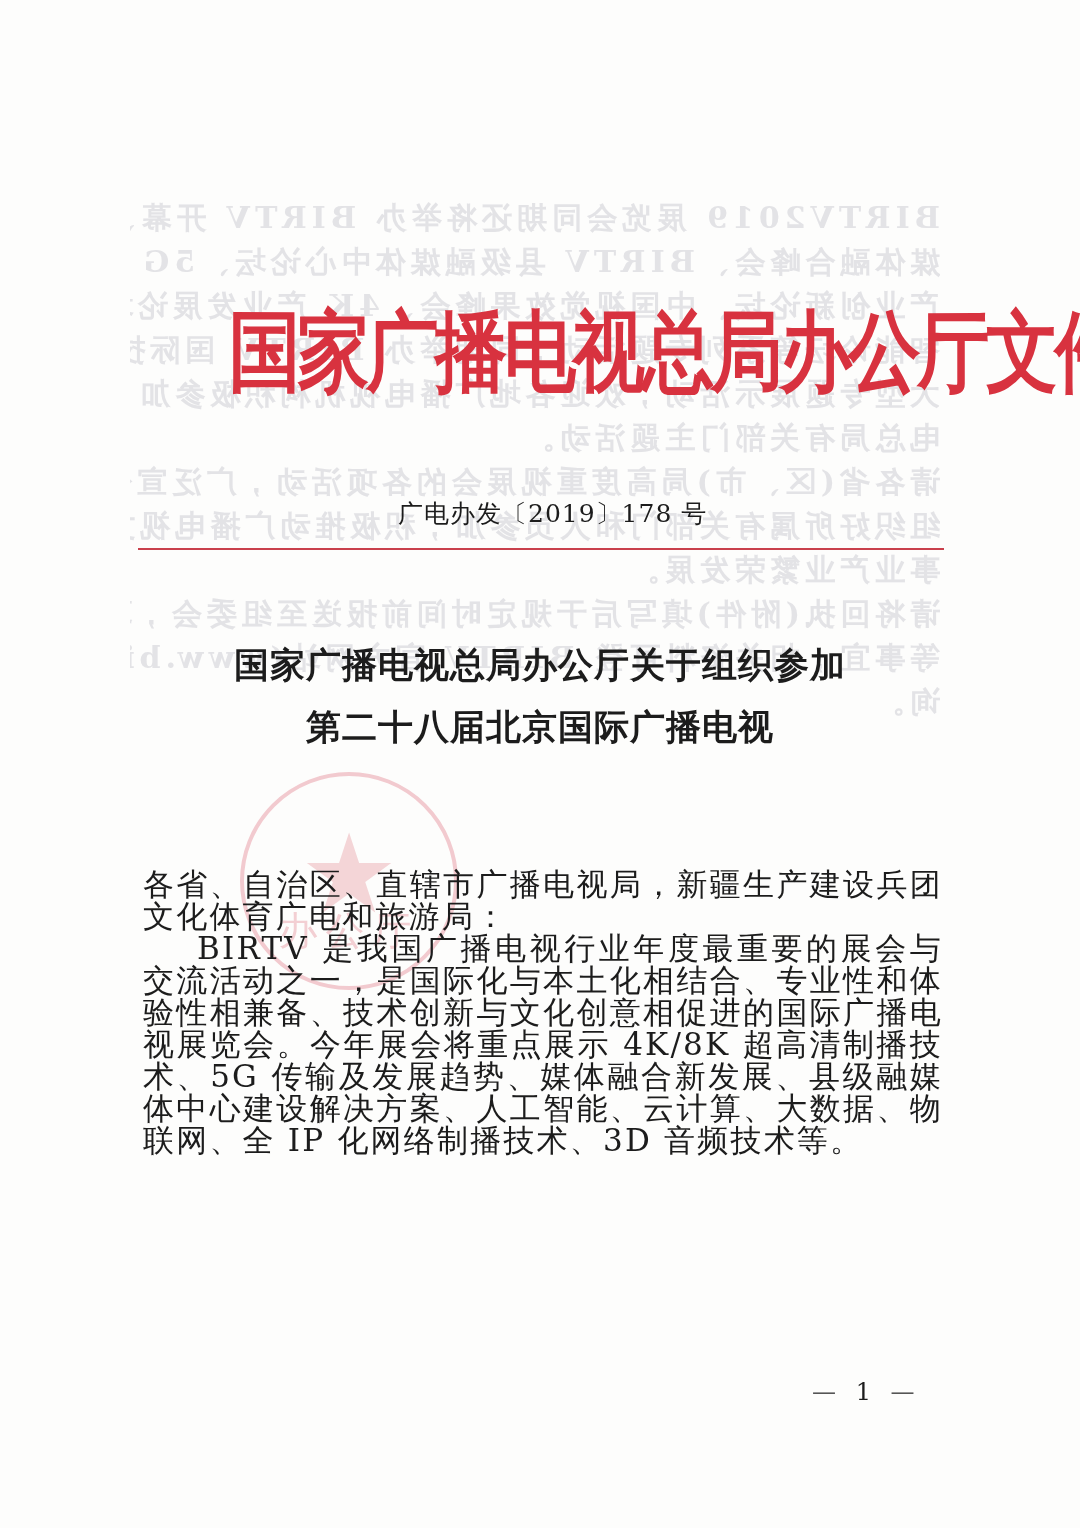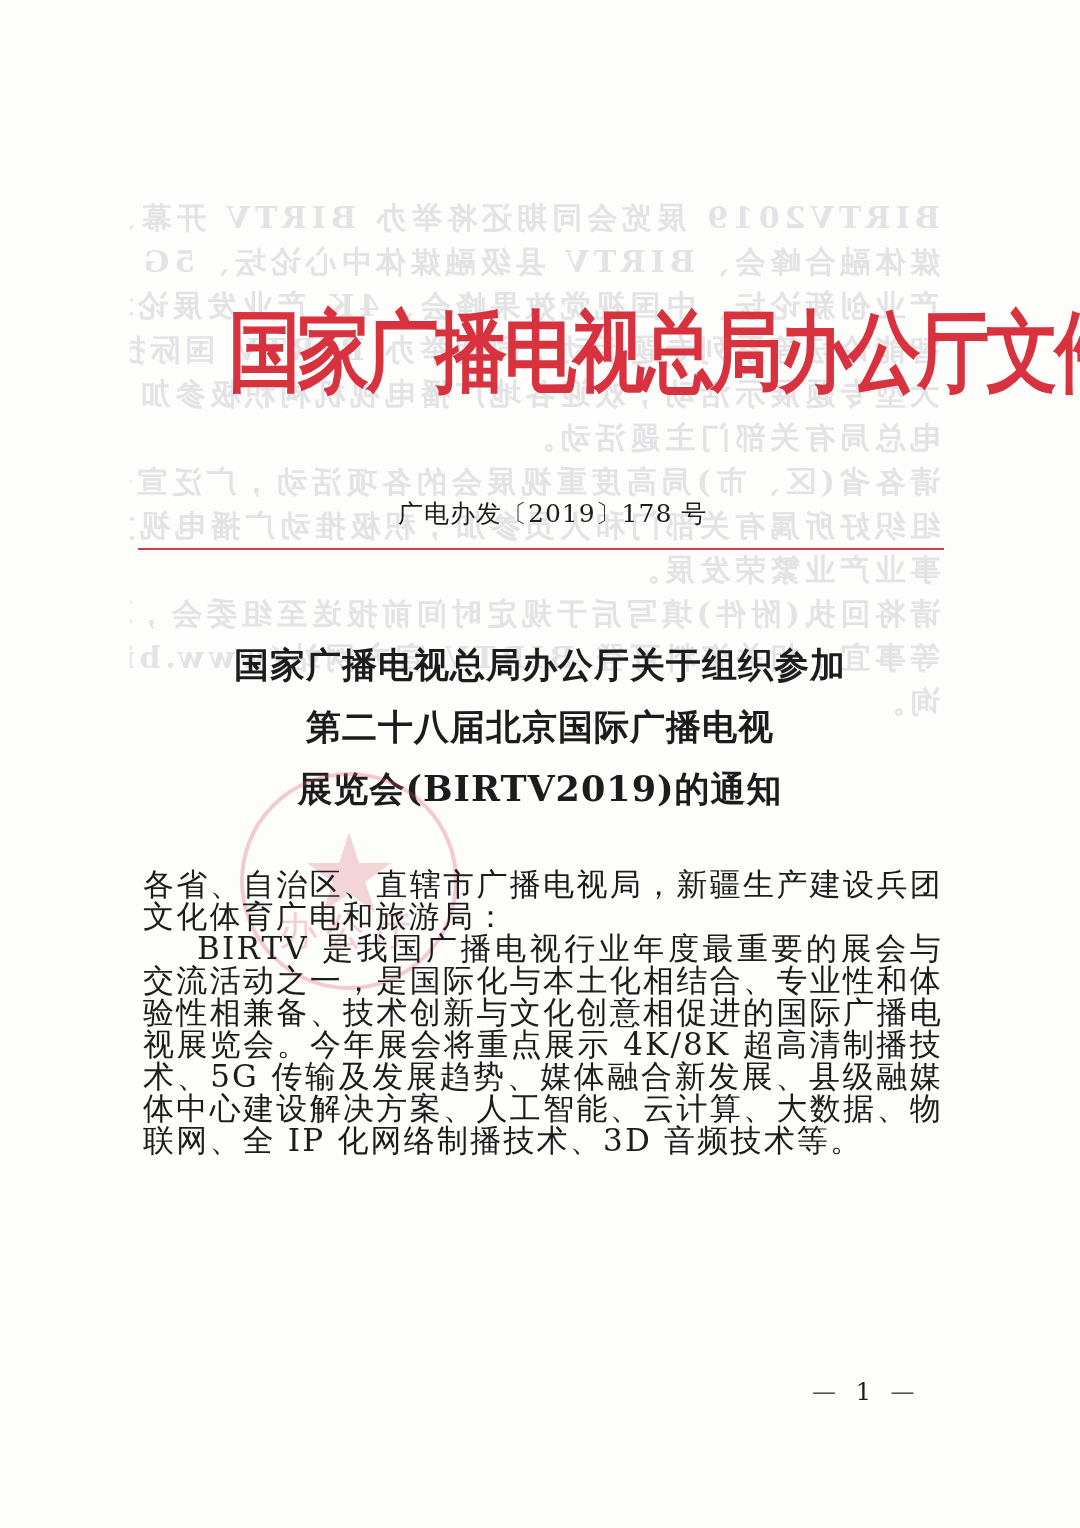--- a/index.html
+++ b/index.html
@@ -98,21 +98,20 @@
 
   <div class="masthead">国家广播电视总局办公厅文件</div>
 
   <div class="doc-number">广电办发〔2019〕178 号</div>
 
   <div class="red-rule"></div>
 
   <div class="title">
     <div>国家广播电视总局办公厅关于组织参加</div>
     <div>第二十八届北京国际广播电视</div>
-    <div>展览会(BIRTV2019)的通知</div>
   </div>
 
   <div class="stamp">
     <span class="star">★</span>
     <span class="stamp-text">办公厅</span>
   </div>
 
   <div class="body-text">
     <p>各省、自治区、直辖市广播电视局，新疆生产建设兵团文化体育广电和旅游局：</p>
     <p class="indent">BIRTV 是我国广播电视行业年度最重要的展会与交流活动之一，是国际化与本土化相结合、专业性和体验性相兼备、技术创新与文化创意相促进的国际广播电视展览会。今年展会将重点展示 4K/8K 超高清制播技术、5G 传输及发展趋势、媒体融合新发展、县级融媒体中心建设解决方案、人工智能、云计算、大数据、物联网、全 IP 化网络制播技术、3D 音频技术等。</p>

